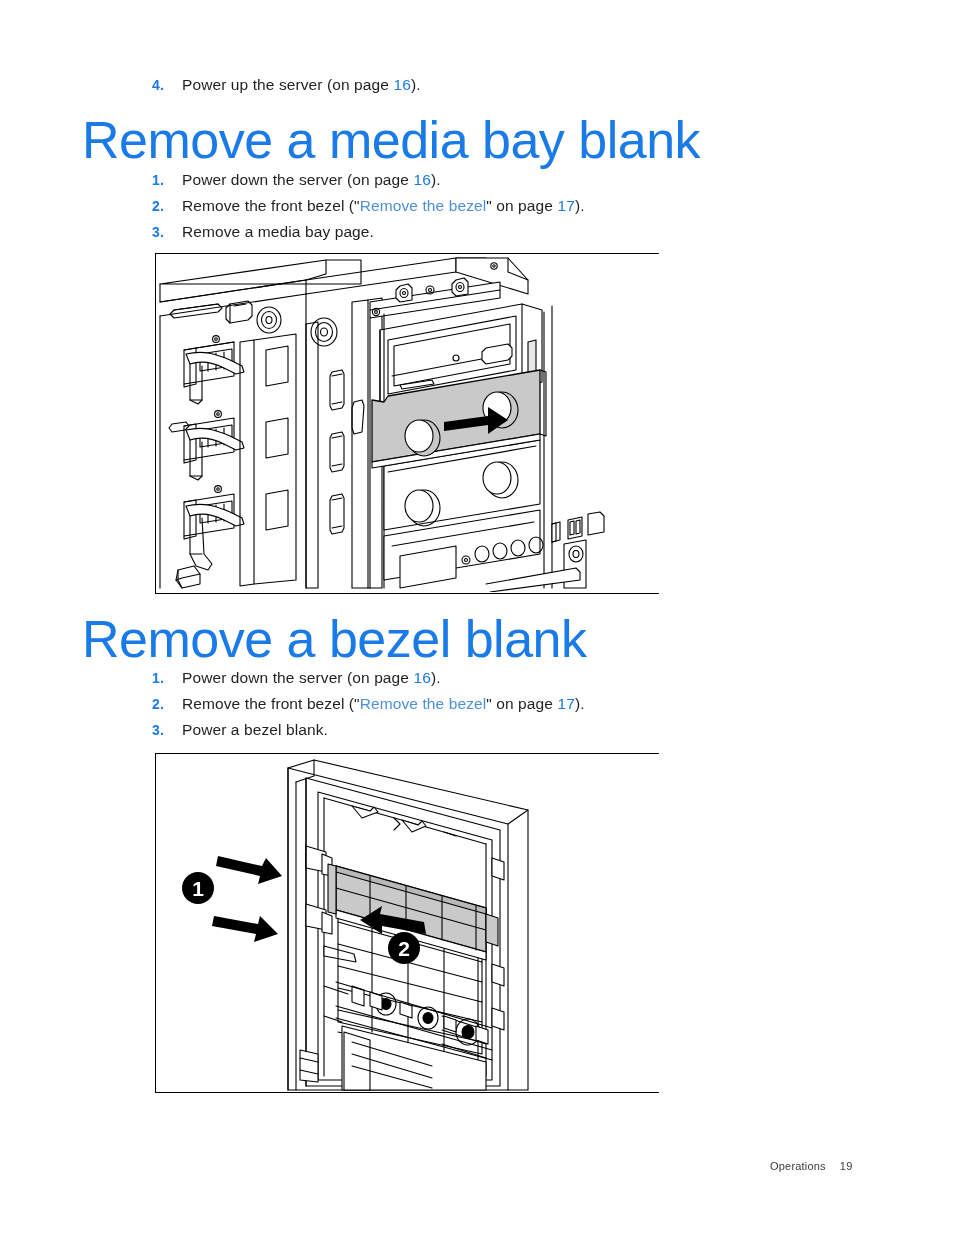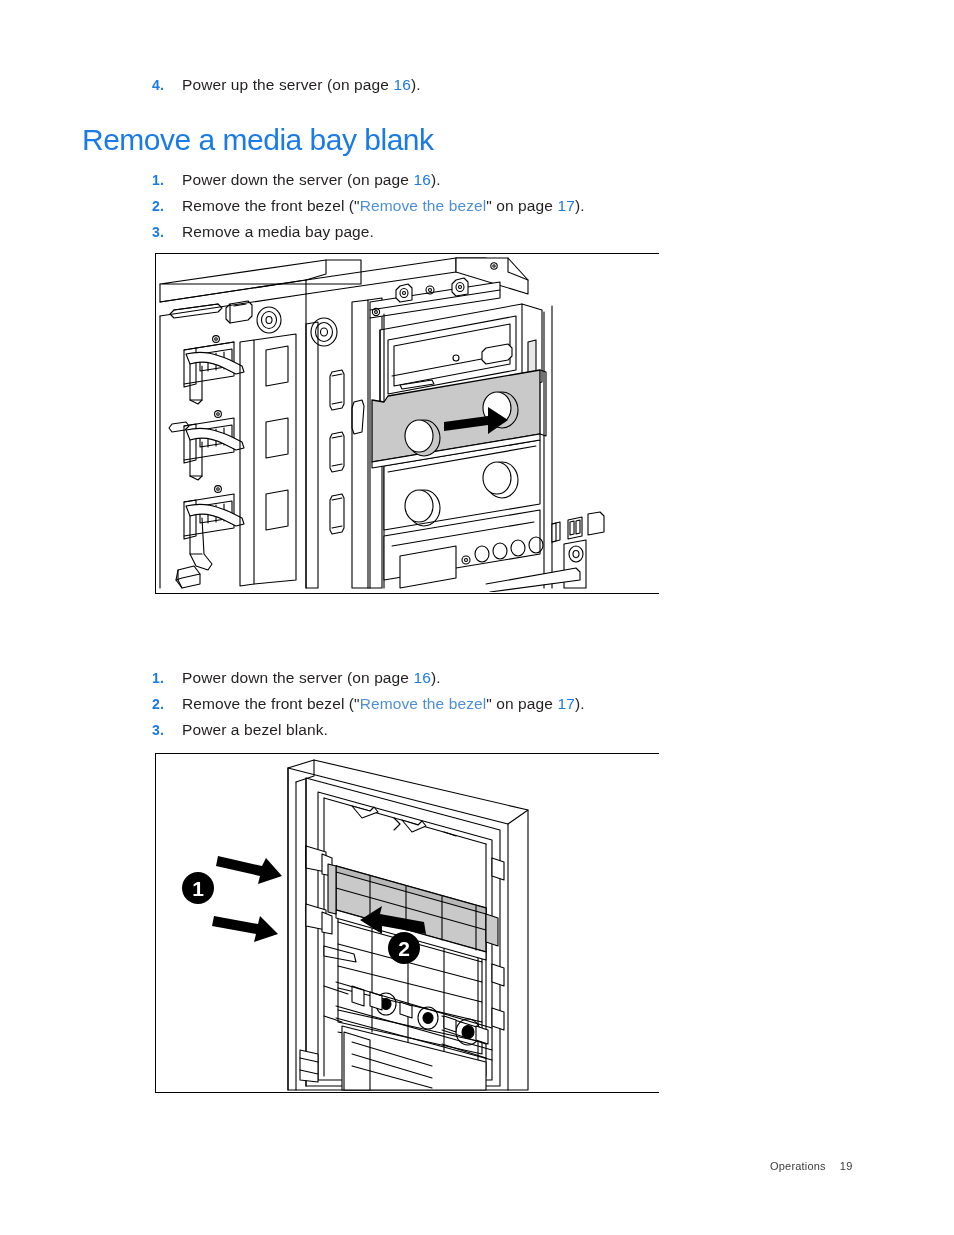--- a/index.html
+++ b/index.html
@@ -41,21 +41,21 @@
   }
   .pg-ref { color: #1a7ae8; }
   .xref  { color: #4d8fd6; margin-top: 28px; }
 
   
   h1.heading {
     position: absolute;
     margin: 0;
     padding: 0;
     font-weight: normal;
-    font-size: 30px;
+    font-size: 52px;
     line-height: 44px;
     letter-spacing: -0.5px;
     color: #1a7ae8;
   }
 
   
   .figure {
     position: absolute;
     border-top: 1.6px solid #000;
     border-left: 1.6px solid #000;
@@ -265,20 +265,21 @@
 
         <path d="M408 290 L430 286 L430 334 L408 334 Z" fill="#fff"></path>
         <ellipse cx="420" cy="300" rx="7" ry="8"></ellipse>
         <ellipse cx="420" cy="300" rx="3" ry="3.5"></ellipse>
 
         <path d="M330 330 L420 314 L424 318 L424 326 L334 338" fill="#fff"></path>
       </g>
     </svg>
   </div>
 
+  <h1 class="heading" style="left:82px; top:617px;">Remove a bezel blank</h1>
 
   <div class="step" style="left:152px; top:668px;">
     <span class="num">1.</span>
     <span class="txt"><span>Power down the server (on page </span><span class="pg-ref">16</span><span>).</span></span>
   </div>
 
   <div class="step" style="left:152px; top:694px;">
     <span class="num">2.</span>
     <span class="txt"><span>Remove the front bezel ("</span><span class="xref">Remove the bezel</span><span>" on page </span><span class="pg-ref">17</span><span>).</span></span>
   </div>

